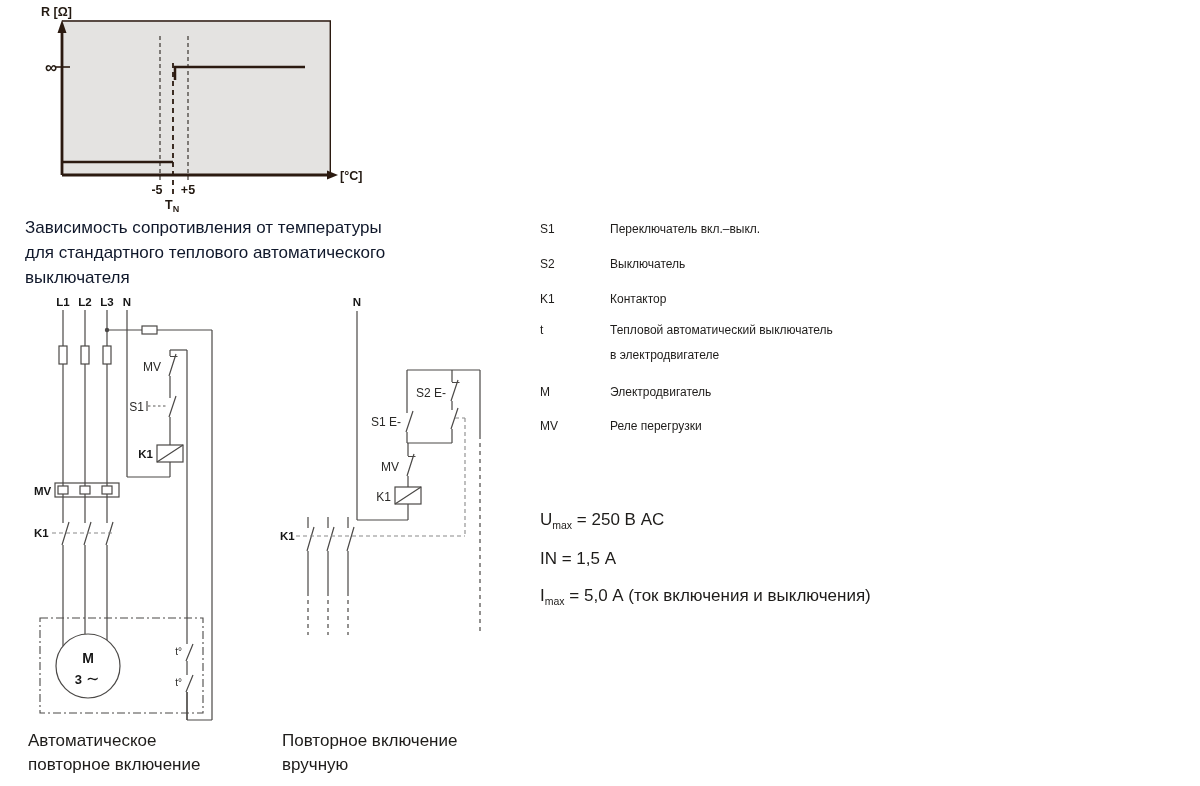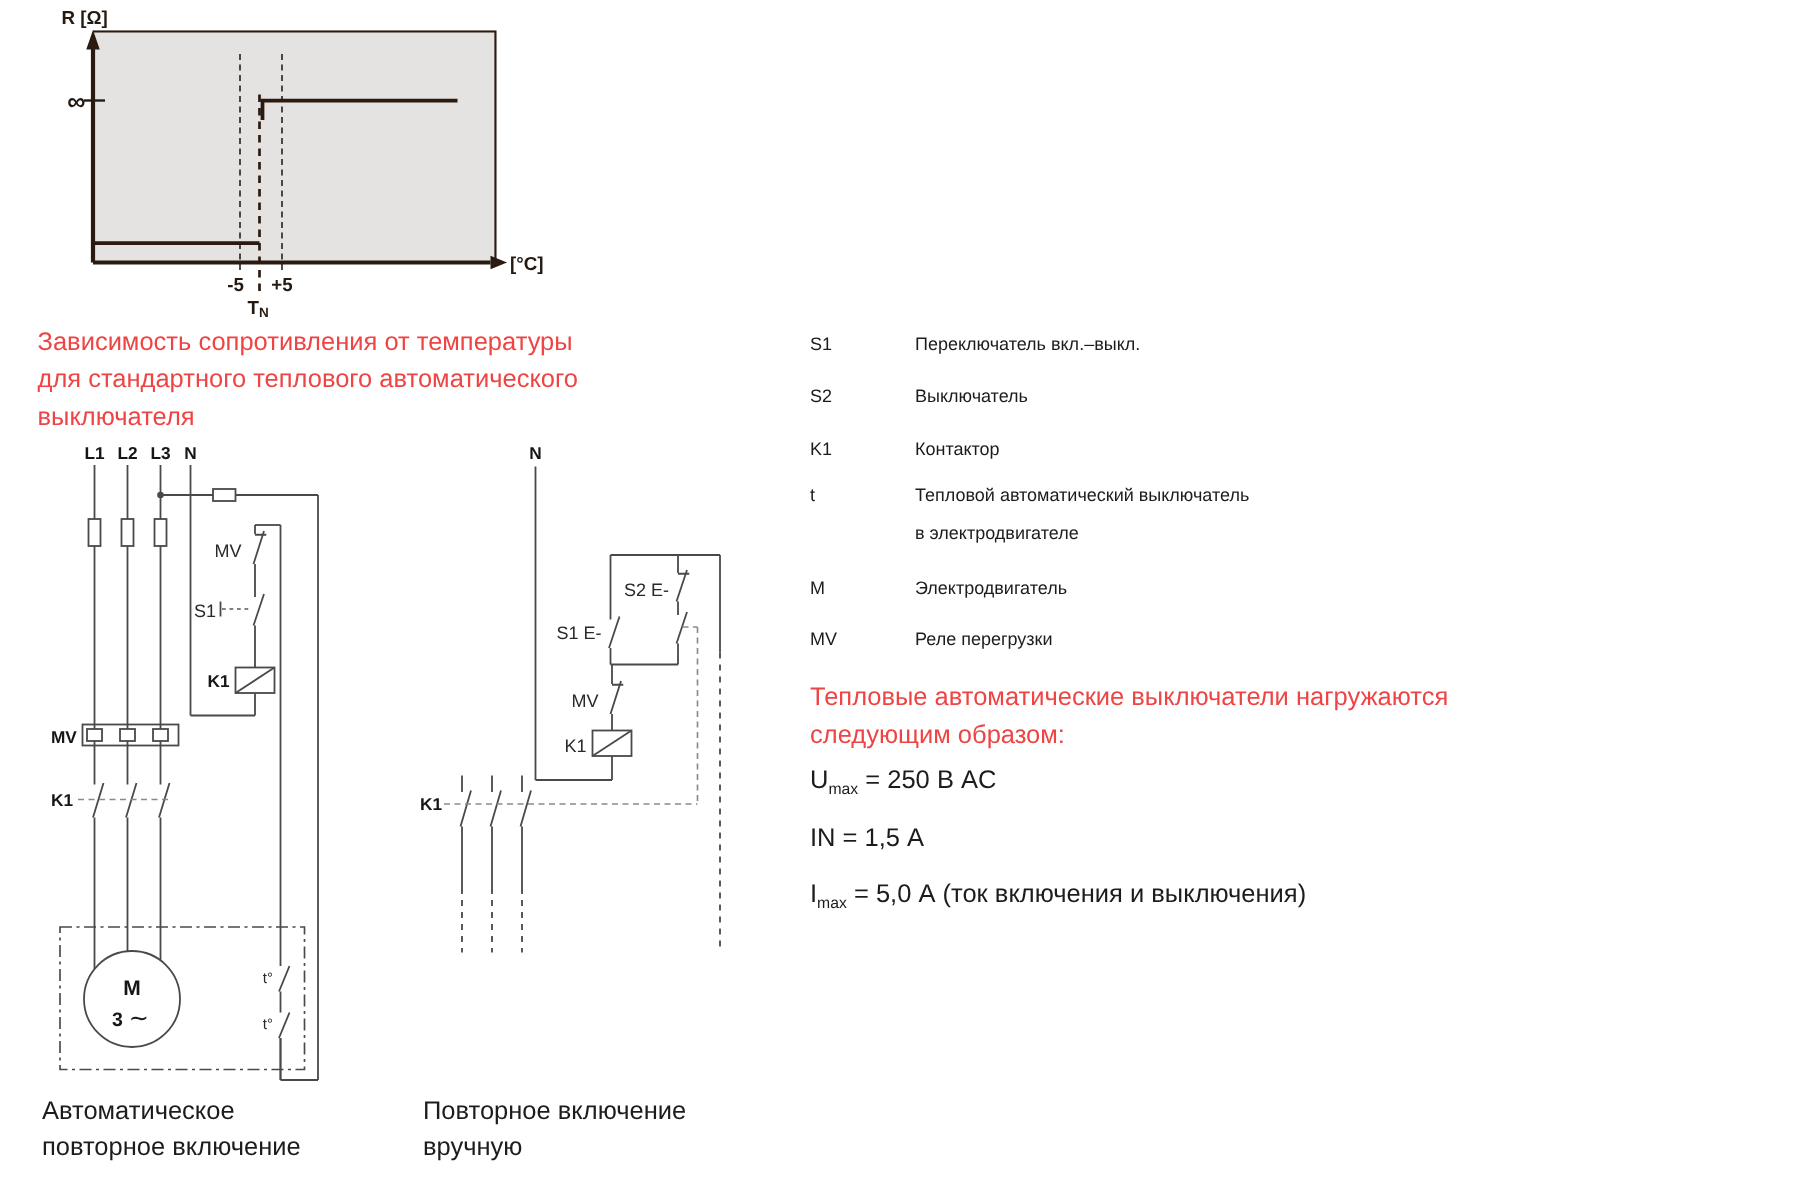--- a/index.html
+++ b/index.html
@@ -1,20 +1,20 @@
 <!DOCTYPE html>
 <html><head>
 <meta charset="utf-8">
 <style>
   html,body{margin:0;padding:0;background:#ffffff;}
   .page{position:relative;width:1200px;height:786px;background:#ffffff;overflow:hidden;
         font-family:"Liberation Sans",sans-serif;color:#1e1c1a;}
   .abs{position:absolute;}
   .pre{white-space:pre-line;}
-  .body-text{font-size:17px;line-height:25px;color:#ef4444;}
+  .body-text{font-size:17px;line-height:25px;color:#0f172a;}
   .caption-center{font-size:17px;line-height:24px;}
   .legend-row{position:absolute;left:540px;font-size:12px;line-height:25px;}
   .legend-sym{display:inline-block;width:70px;vertical-align:top;}
   .legend-desc{display:inline-block;white-space:pre-line;vertical-align:top;}
   .spec{position:absolute;left:540px;font-size:17px;}
   .spec sub{font-size:10.5px;line-height:0;}
   svg{display:block;}
   svg text{font-family:"Liberation Sans",sans-serif;fill:#1e1c1a;}
   
   .gfill{fill:#e4e3e1;}
@@ -89,22 +89,20 @@
 в электродвигателе</span>
     </div>
     <div class="legend-row" style="top:380px">
       <span class="legend-sym">M</span><span class="legend-desc">Электродвигатель</span>
     </div>
     <div class="legend-row" style="top:414px">
       <span class="legend-sym">MV</span><span class="legend-desc">Реле перегрузки</span>
     </div>
   </div>
 
-  <div class="abs body-text pre" style="left:540px;top:452px;width:580px">Тепловые автоматические выключатели нагружаются
-следующим образом:</div>
 
   <div class="spec" style="top:510px">
     <span>U</span><sub>max</sub><span> = 250 В AC</span>
   </div>
   <div class="spec" style="top:549px">
     <span>IN</span><sub></sub><span> = 1,5 А</span>
   </div>
   <div class="spec" style="top:586px">
     <span>I</span><sub>max</sub><span> = 5,0 А (ток включения и выключения)</span>
   </div>

